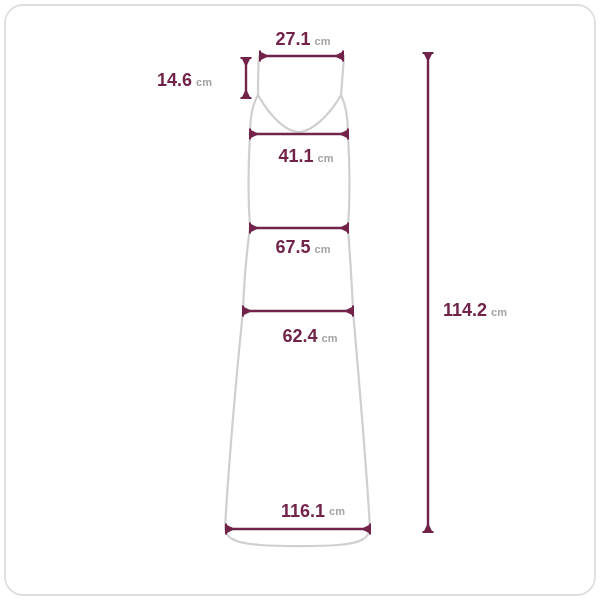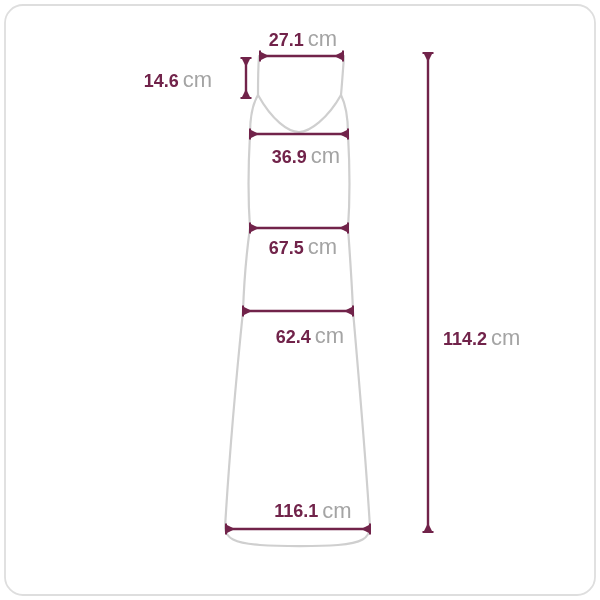--- a/index.html
+++ b/index.html
@@ -39,22 +39,22 @@
     white-space:nowrap;
     line-height:1;
   }
   .measure-label .num{
     color:var(--accent);
     font-size:18px;
     font-weight:600;
   }
   .measure-label .unit{
     color:var(--unit-text);
-    font-size:22px;
-    font-weight:400;
+    font-size:11px;
+    font-weight:700;
     margin-left:4px;
   }
   .center-anchor{transform:translate(-50%,-50%);}
   .left-anchor{transform:translateY(-50%);}
   .right-anchor{transform:translateY(-50%);text-align:right;}
 </style>
 </head>
 <body>
 
 <div class="canvas">
@@ -112,37 +112,37 @@
     <span class="num">27.1</span>
     <span class="unit">cm</span>
   </div>
 
   <div class="measure-label right-anchor" style="right:388px;top:80px;">
     <span class="num">14.6</span>
     <span class="unit">cm</span>
   </div>
 
   <div class="measure-label center-anchor" style="left:306px;top:156px;">
-    <span class="num">36.9</span>
+    <span class="num">41.1</span>
     <span class="unit">cm</span>
   </div>
 
   <div class="measure-label center-anchor" style="left:303px;top:247px;">
     <span class="num">67.5</span>
     <span class="unit">cm</span>
   </div>
 
   <div class="measure-label center-anchor" style="left:310px;top:336px;justify-content:center;">
     <span class="num">62.4</span>
     <span class="unit">cm</span>
   </div>
 
   <div class="measure-label center-anchor" style="left:313px;top:511px;align-items:center;">
     <span class="num">116.1</span>
     <span class="unit">cm</span>
   </div>
 
-  <div class="measure-label left-anchor" style="left:443px;top:310px;margin-top:28px;">
+  <div class="measure-label left-anchor" style="left:443px;top:310px;">
     <span class="num">114.2</span>
     <span class="unit">cm</span>
   </div>
 
 </div>
 
 </body></html>

